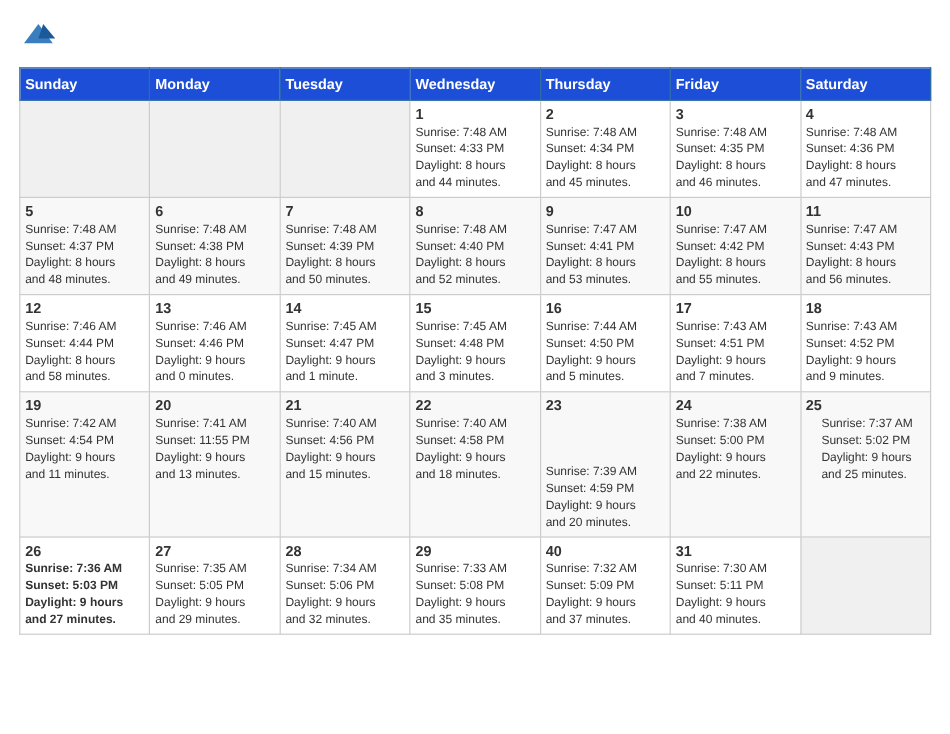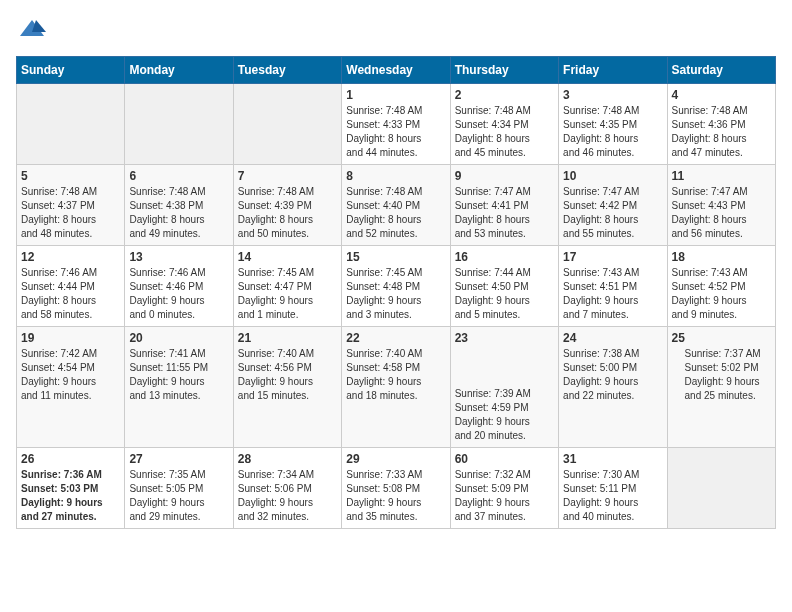--- a/index.html
+++ b/index.html
@@ -49,21 +49,21 @@
     .calendar-subtitle {
       font-size: 15px;
       color: #444;
     }
     table {
       width: 100%;
       border-collapse: collapse;
       font-size: 11px;
     }
     thead tr th {
-      background-color: #0369a1;
+      background-color: #1d4ed8;
       color: #fff;
       padding: 6px 4px;
       text-align: left;
       font-size: 12px;
       font-weight: bold;
       border: 1px solid #2e6da3;
     }
     tbody tr td {
       border: 1px solid #ccc;
       vertical-align: top;
@@ -337,21 +337,21 @@
 and 32 minutes.</div>
         </td>
         <td>
           <span class="day-number">29</span>
           <div class="day-info" style="white-space: pre-line;">Sunrise: 7:33 AM
 Sunset: 5:08 PM
 Daylight: 9 hours
 and 35 minutes.</div>
         </td>
         <td>
-          <span class="day-number">60</span>
+          <span class="day-number">40</span>
           <div class="day-info" style="white-space: pre-line;">Sunrise: 7:32 AM
 Sunset: 5:09 PM
 Daylight: 9 hours
 and 37 minutes.</div>
         </td>
         <td>
           <span class="day-number">31</span>
           <div class="day-info" style="white-space: pre-line;">Sunrise: 7:30 AM
 Sunset: 5:11 PM
 Daylight: 9 hours

